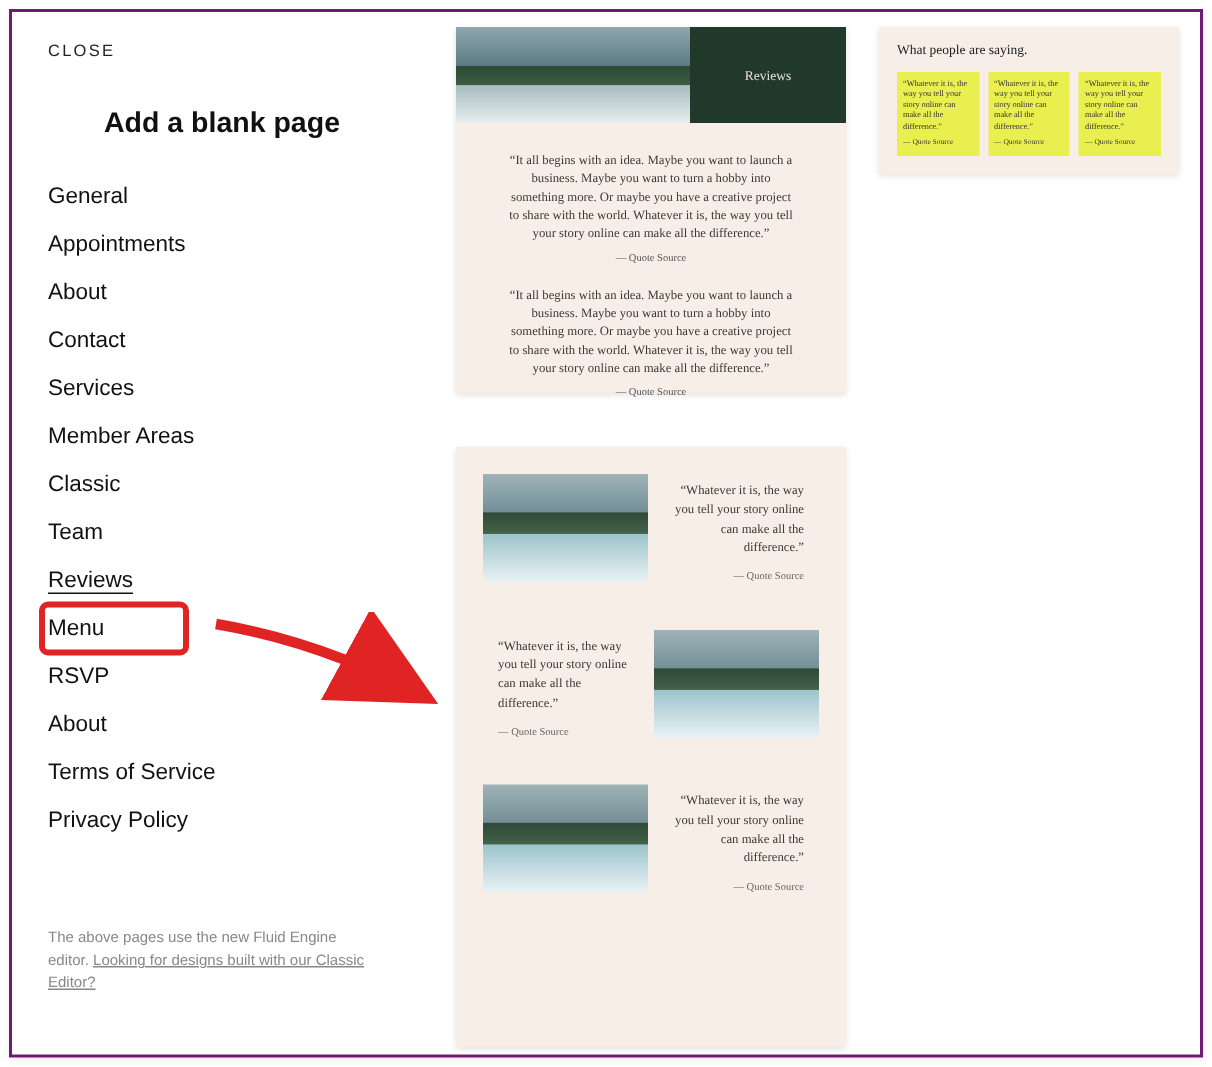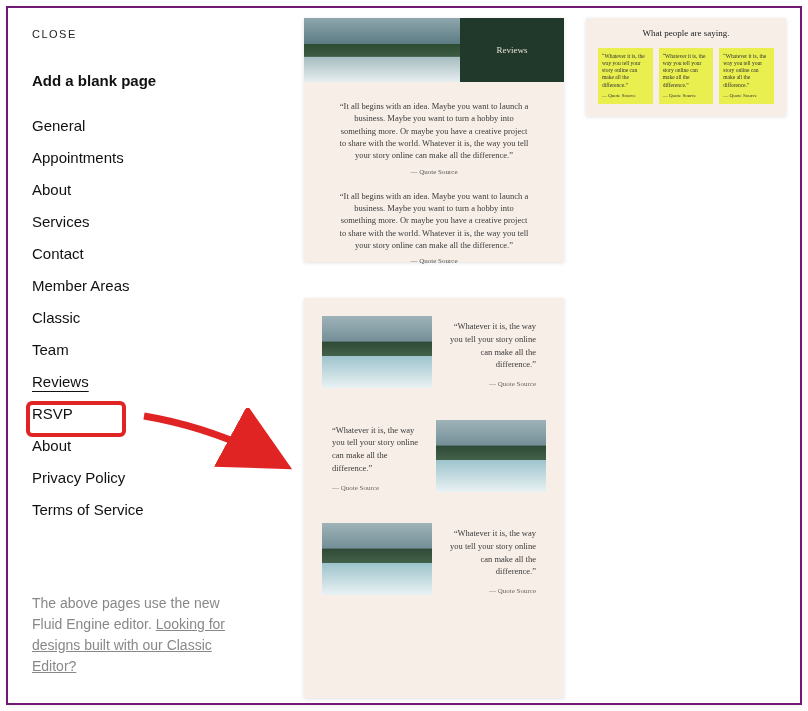--- a/index.html
+++ b/index.html
@@ -28,25 +28,26 @@
     color: #222;
     cursor: pointer;
   }
   .title {
     font-size: 26px;
     font-weight: 500;
     margin-top: 16px;
     color: #111;
   }
   .blank {
-    font-size: 15px;
+    font-size: 19px;
     font-weight: 600;
     margin-top: 32px;
     color: #111;
     cursor: pointer;
+    text-align: center;
   }
   .categories {
     margin-top: 20px;
   }
   .cat {
     font-size: 15px;
     font-weight: 400;
     color: #111;
     padding: 7.5px 0;
     cursor: pointer;
@@ -61,23 +62,23 @@
     border-radius: 6px;
     left: 18px;
     top: 393px;
     width: 100px;
     height: 36px;
     pointer-events: none;
   }
   .footnote {
     position: absolute;
     left: 24px;
-    bottom: 26px;
+    bottom: 40px;
     width: 220px;
-    font-size: 14px;
+    font-size: 10px;
     color: #888;
     line-height: 1.5;
   }
   .footnote .link { text-decoration: underline; cursor: pointer; }
 
   
   .templates {
     position: absolute;
     left: 296px; top: 10px;
     width: 490px;
@@ -94,21 +95,21 @@
   .c1 .hero { height: 64px; display:flex; }
   .c1 .hero .img { flex: 1.5; background: linear-gradient(180deg,#8fa7ad 0%,#5c7c85 40%,#2e4a33 41%,#3c5b42 60%,#a6bcbf 61%,#e7eef0 100%); }
   .c1 .hero .block { flex: 1; background:#20392b; display:flex; align-items:center; justify-content:center; color:#e6e0d5; font-family: Georgia, serif; font-size:9px; }
   .c1 .body { padding: 18px 34px; text-align:center; }
   .quote { font-family: Georgia, serif; font-size: 8.5px; line-height: 1.45; color:#3a3a3a; margin-bottom: 6px; }
   .attr { font-family: Georgia, serif; font-size:7px; color:#555; }
   .qgap { height: 14px; }
 
   
   .c2 { left: 282px; top: 0; width: 200px; height: 98px; padding: 10px 12px 12px; }
-  .c2 .h { font-family: Georgia, serif; font-size:9px; text-align:center; color:#222; margin-bottom:10px; }
+  .c2 .h { font-family: Georgia, serif; font-size:9px; color:#222; margin-bottom:10px; }
   .c2 .cols { display:flex; gap:6px; }
   .c2 .col { flex:1; background:#e8ef4f; padding:5px 4px; font-size:5.5px; line-height:1.3; color:#333; font-family: Georgia, serif; }
   .c2 .col .a { margin-top:4px; font-size:5px; }
 
   
   .c3 { left:0; top: 280px; width: 260px; height: 400px; padding: 18px 18px; }
   .row { display:flex; margin-bottom: 26px; align-items:flex-start; }
   .row .thumb { width: 110px; height: 72px; background: linear-gradient(180deg,#9fb3b8 0%,#748f98 35%,#2f4b38 36%,#436049 55%,#9ec4cc 56%,#e9f2f4 100%); }
   .row .txt { flex:1; padding: 4px 10px; font-family: Georgia, serif; font-size:8.5px; line-height:1.5; color:#3a3a3a; }
   .row .txt .a { margin-top:8px; font-size:7px; color:#666; }
@@ -132,30 +133,31 @@
 <div class="panel">
 
   <div class="sidebar">
     <div class="close">CLOSE</div>
     <div class="blank">Add a blank page</div>
 
     <div class="categories">
       <div class="cat">General</div>
       <div class="cat">Appointments</div>
       <div class="cat">About</div>
+      <div class="cat">Contact</div>
       <div class="cat">Services</div>
-      <div class="cat">Contact</div>
       <div class="cat">Member Areas</div>
       <div class="cat">Classic</div>
       <div class="cat">Team</div>
       <div class="cat active">Reviews</div>
+      <div class="cat">Menu</div>
       <div class="cat">RSVP</div>
       <div class="cat">About</div>
+      <div class="cat">Terms of Service</div>
       <div class="cat">Privacy Policy</div>
-      <div class="cat">Terms of Service</div>
     </div>
 
     <div class="footnote">
       <span>The above pages use the new Fluid Engine editor. </span><span class="link">Looking for designs built with our Classic Editor?</span>
     </div>
   </div>
 
   <div class="highlight-box"></div>
 
   <svg class="arrow" viewBox="0 0 170 80">

